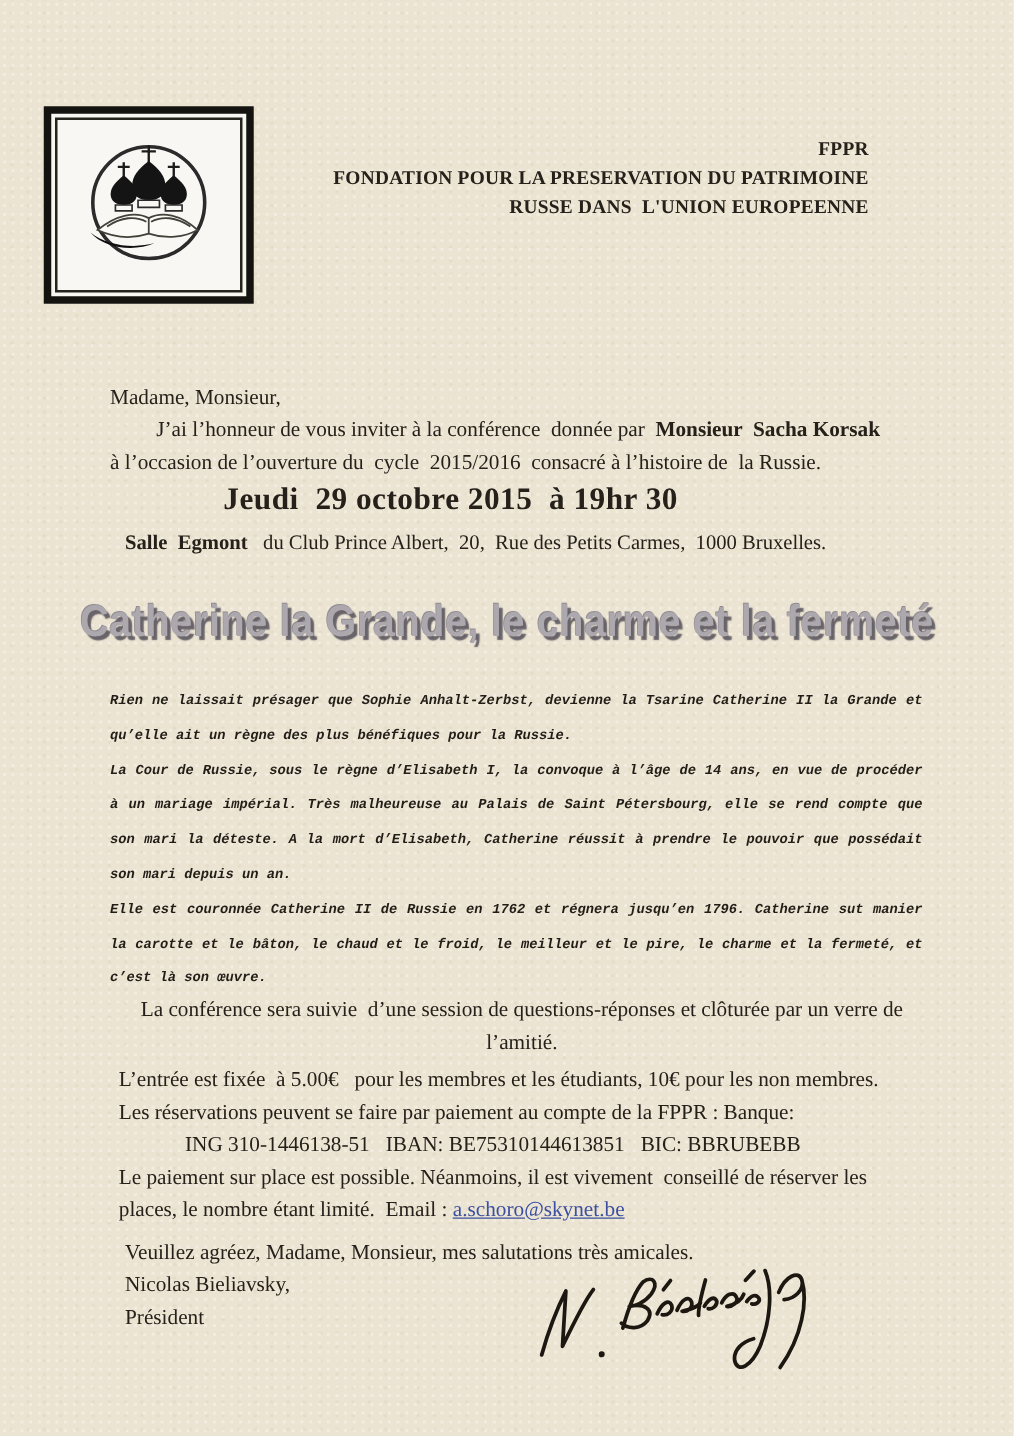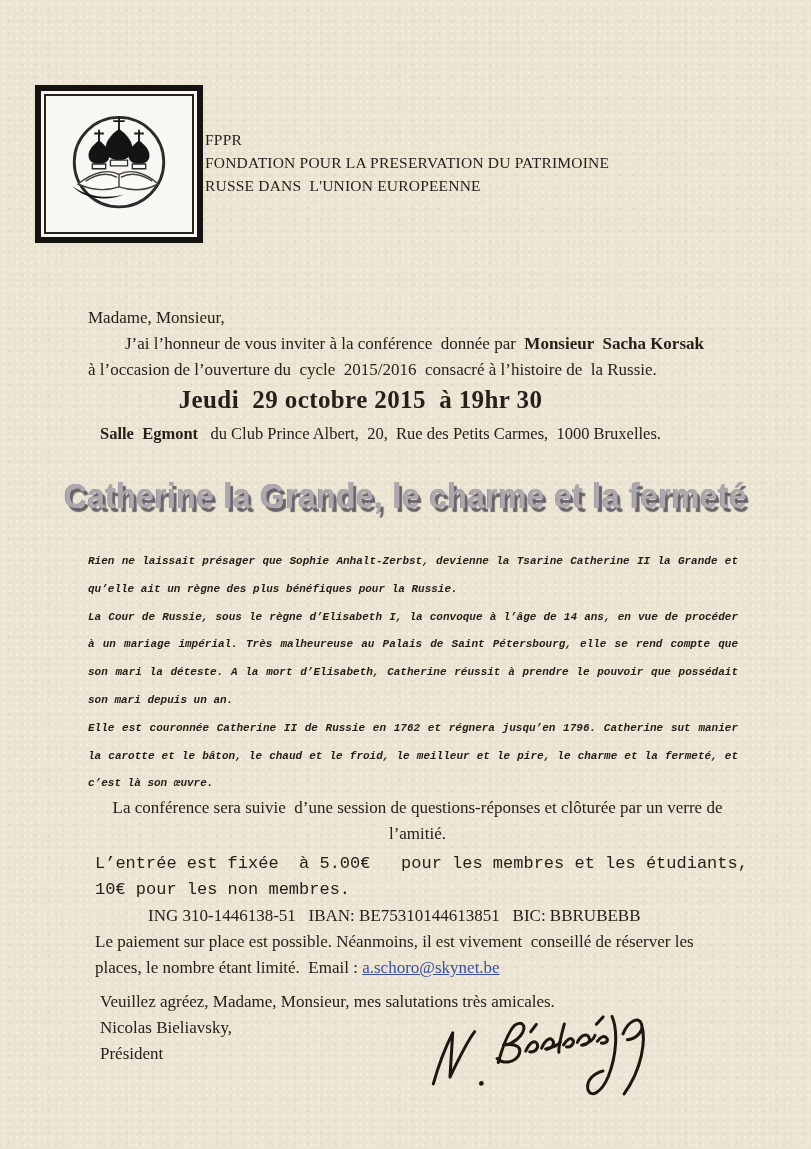--- a/index.html
+++ b/index.html
@@ -29,23 +29,23 @@
   .logo-inner{
     width:100%;height:100%;
     border:2px solid #26221c;
     background:#f8f7f3;
     display:flex;align-items:center;justify-content:center;
     box-sizing:border-box;
   }
 
   
   .org-header{
-    left:205px;top:128px;width:490px;
-    text-align:left;
-    font-weight:normal;
+    left:205px;top:108px;width:490px;
+    text-align:right;
+    font-weight:bold;
     font-size:15.5px;line-height:23px;
     letter-spacing:.2px;
   }
 
   .body-text{font-size:17px;line-height:26px;}
   .b{font-weight:bold;}
 
   .event-line{
     left:88px;top:386px;width:545px;
     text-align:center;
@@ -71,21 +71,21 @@
     left:88px;top:548px;width:650px;
     font-family:Liberation Mono, monospace;
     font-style:italic;font-weight:bold;
     font-size:11px;line-height:27.8px;
     text-align:justify;
     color:#221d17;
   }
   .abstract p{margin:0;}
 
   .qna{left:95px;top:795px;width:645px;text-align:center;}
-  .pricing{left:95px;top:851px;width:660px;font-family:Liberation Mono, monospace;}
+  .pricing{left:95px;top:851px;width:660px;}
   .reservation{left:95px;top:877px;width:660px;}
   .bank{left:148px;top:903px;width:620px;}
   .payment1{left:95px;top:929px;width:650px;}
   .payment2{left:95px;top:955px;width:650px;}
   .email-link{color:#3b4fa0;text-decoration:underline;}
   .closing{left:100px;top:989px;width:640px;}
   .signer-name{left:100px;top:1015px;width:400px;}
   .signer-title{left:100px;top:1041px;width:400px;}
 
   .signature{
@@ -153,20 +153,21 @@
   <div class="abs abstract">
     <p>Rien ne laissait présager que Sophie Anhalt-Zerbst, devienne la Tsarine Catherine II la Grande et  qu’elle ait un  règne des plus bénéfiques pour la Russie.</p>
     <p>La Cour de Russie, sous le règne d’Elisabeth I, la convoque à l’âge de 14 ans, en vue de procéder à un mariage impérial. Très malheureuse au Palais de Saint Pétersbourg, elle se rend compte que son mari la déteste. A la mort d’Elisabeth, Catherine réussit à prendre le pouvoir que possédait son mari depuis un an.</p>
     <p>Elle est couronnée Catherine II de Russie en 1762 et régnera jusqu’en 1796. Catherine sut manier la carotte et le bâton, le chaud et le froid, le meilleur et le pire, le charme et la fermeté, et c’est là son œuvre.</p>
   </div>
 
   <div class="abs body-text pre qna">La conférence sera suivie  d’une session de questions-réponses et clôturée par un verre de l’amitié.</div>
 
   <div class="abs body-text pre pricing">L’entrée est fixée  à 5.00€   pour les membres et les étudiants, 10€ pour les non membres.</div>
 
+  <div class="abs body-text pre reservation">Les réservations peuvent se faire par paiement au compte de la FPPR : Banque:</div>
 
   <div class="abs body-text pre bank">ING 310-1446138-51   IBAN: BE75310144613851   BIC: BBRUBEBB</div>
 
   <div class="abs body-text pre payment1">Le paiement sur place est possible. Néanmoins, il est vivement  conseillé de réserver les</div>
 
   <div class="abs body-text payment2"><span class="pre">places, le nombre étant limité.  Email : </span><a href="#" class="email-link">a.schoro@skynet.be</a></div>
 
   <div class="abs body-text closing">Veuillez agréez, Madame, Monsieur, mes salutations très amicales.</div>
 
   <div class="abs body-text signer-name">Nicolas Bieliavsky,</div>

